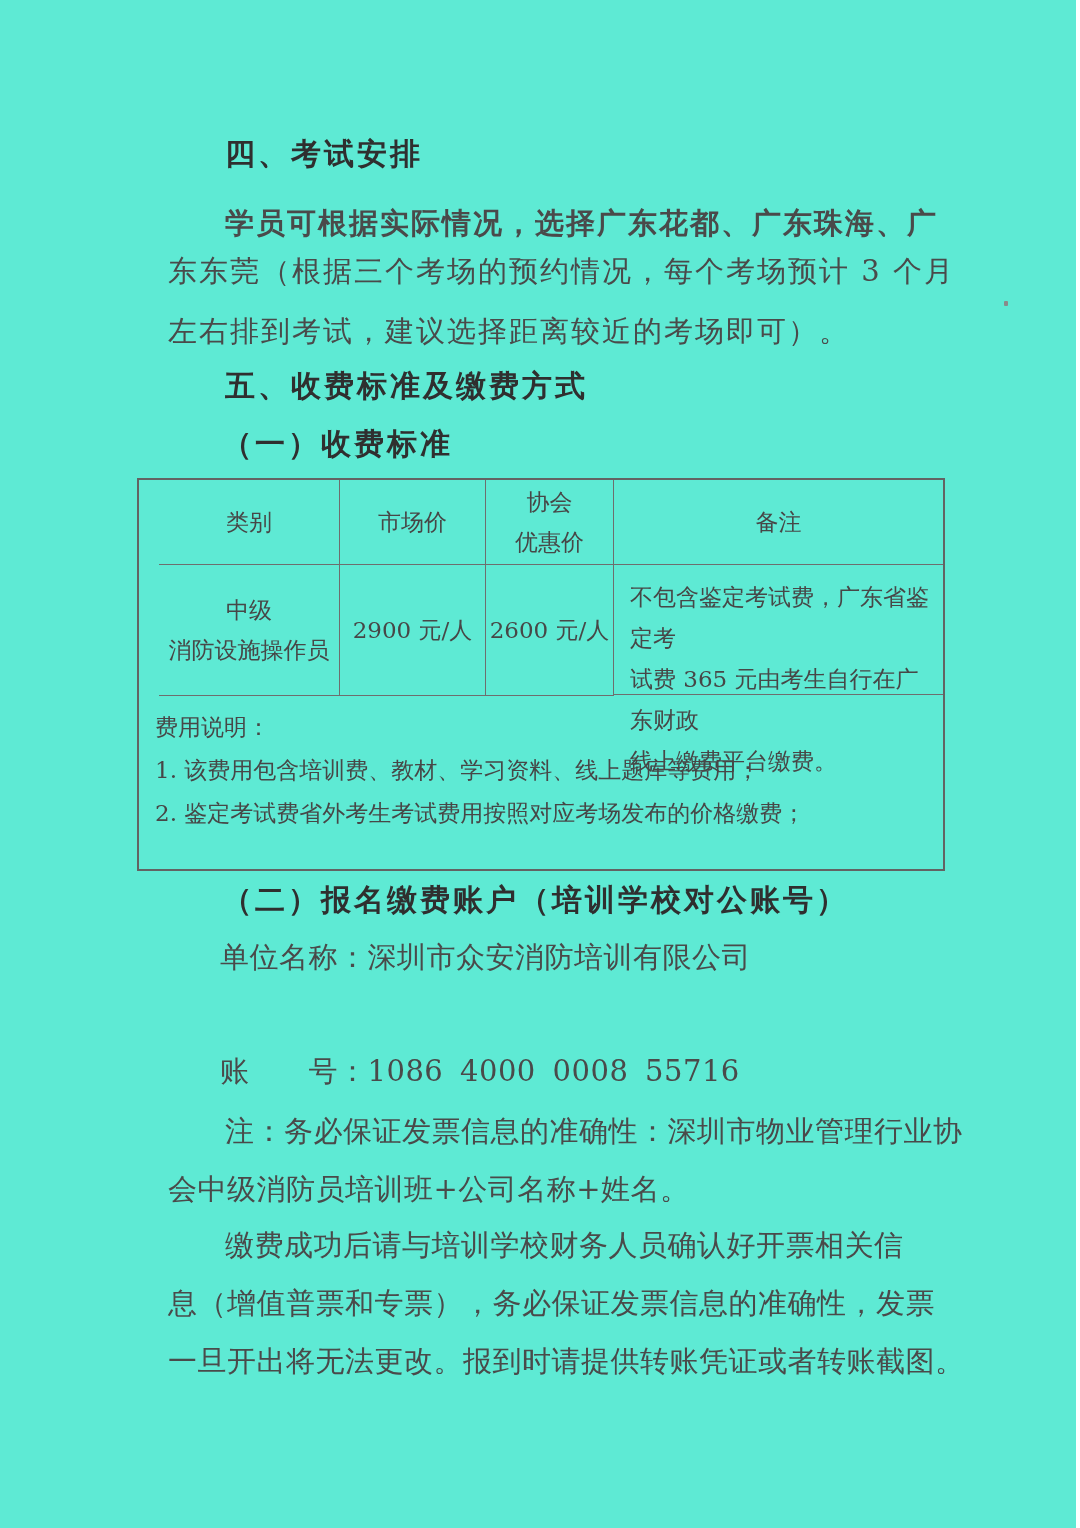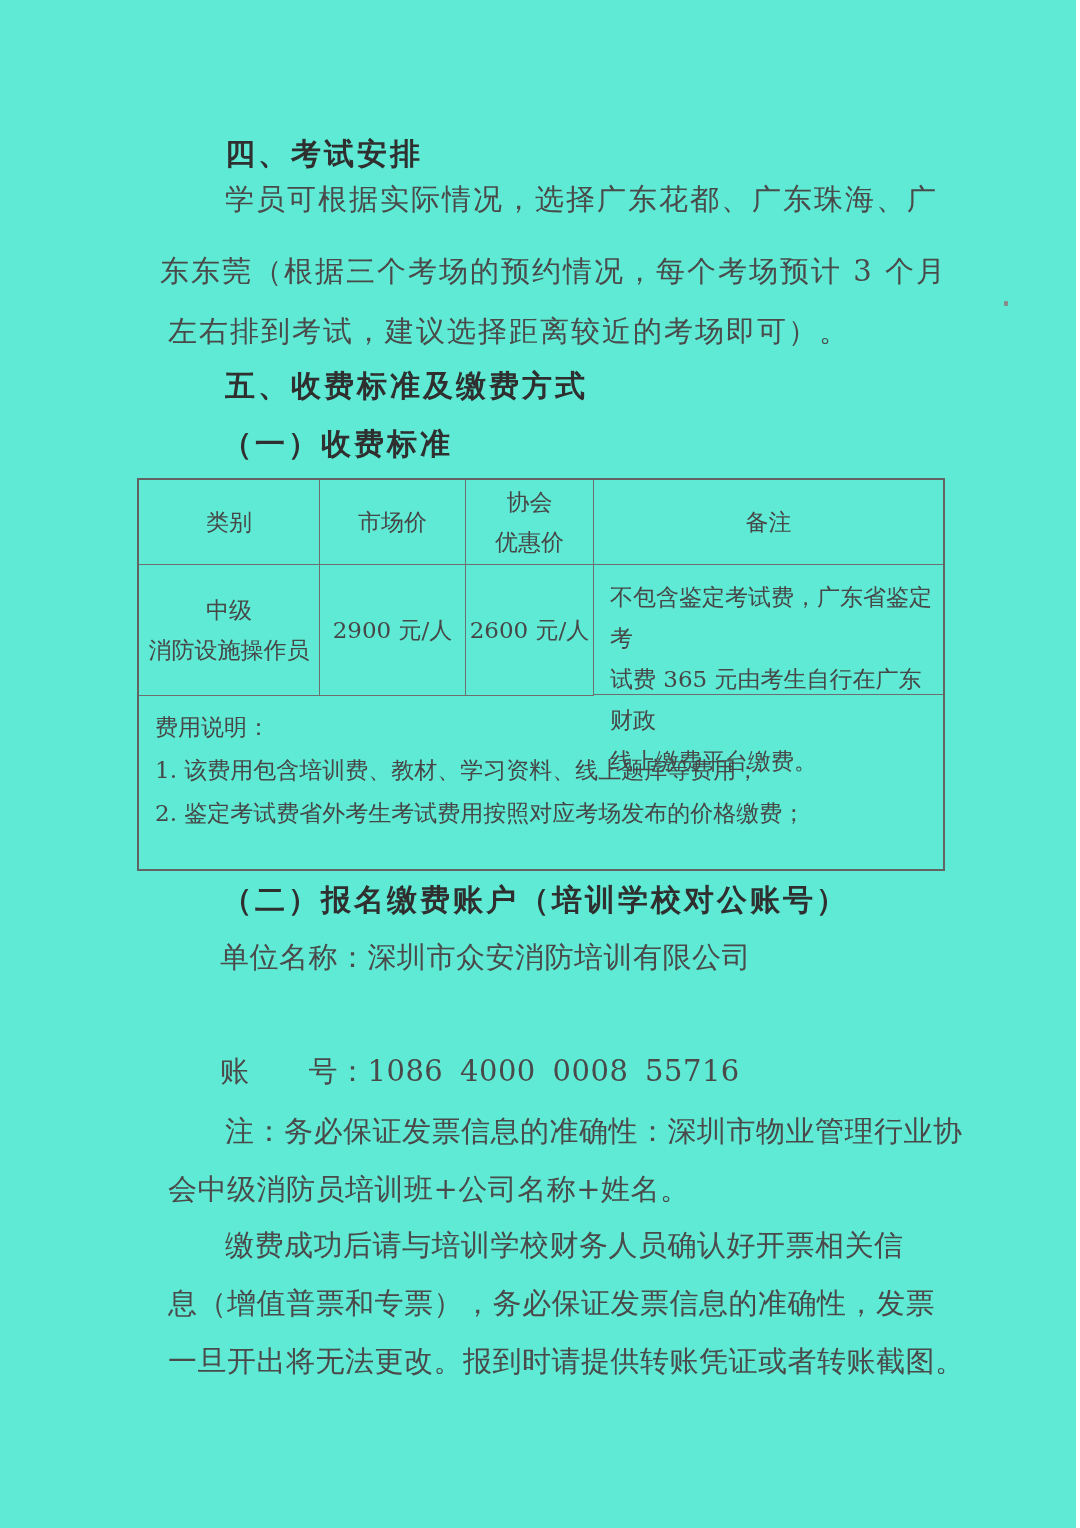--- a/index.html
+++ b/index.html
@@ -37,21 +37,21 @@
   
   .fee-table {
     position: absolute;
     left: 137px; top: 478px;
     width: 804px;
     border: 2px solid #636363;
     color: #474747;
     font-size: 23px;
     background: transparent;
   }
-  .ft-row { display: grid; grid-template-columns: 181px 146px 128px 1fr; }
+  .ft-row { display: grid; grid-template-columns: 181px 146px 128px 1fr; padding-left: 20px; }
   .ft-cell {
     border-right: 1px solid #6e6e6e;
     display: flex; flex-direction: column;
     align-items: center; justify-content: center;
     text-align: center;
     line-height: 40px;
   }
   .ft-cell.last { border-right: none; }
   .ft-head .ft-cell { height: 84px; border-bottom: 1px solid #6e6e6e; }
   .ft-body .ft-cell { height: 130px; border-bottom: 1px solid #6e6e6e; }
@@ -76,22 +76,22 @@
     background: #8a8a8a;
     border-radius: 1px;
   }
 </style>
 </head>
 <body>
 
 <div class="page">
 
   <div class="abs h" style="left:225px; top:134px;">四、考试安排</div>
-  <div class="abs t" style="left:225px; top:180px;">学员可根据实际情况，选择广东花都、广东珠海、广</div>
-  <div class="abs t" style="left:160px; top:252px;">东东莞（根据三个考场的预约情况，每个考场预计 3 个月</div>
+  <div class="abs t" style="left:225px; top:204px;font-weight:bold;">学员可根据实际情况，选择广东花都、广东珠海、广</div>
+  <div class="abs t" style="left:168px; top:252px;">东东莞（根据三个考场的预约情况，每个考场预计 3 个月</div>
   <div class="abs t" style="left:168px; top:312px;">左右排到考试，建议选择距离较近的考场即可）。</div>
 
   <div class="abs h" style="left:225px; top:366px;">五、收费标准及缴费方式</div>
   <div class="abs h" style="left:222px; top:424px;">（一）收费标准</div>
 
   <div class="fee-table">
     <div class="ft-row ft-head">
       <div class="ft-cell">
         <span>类别</span>
       </div>

